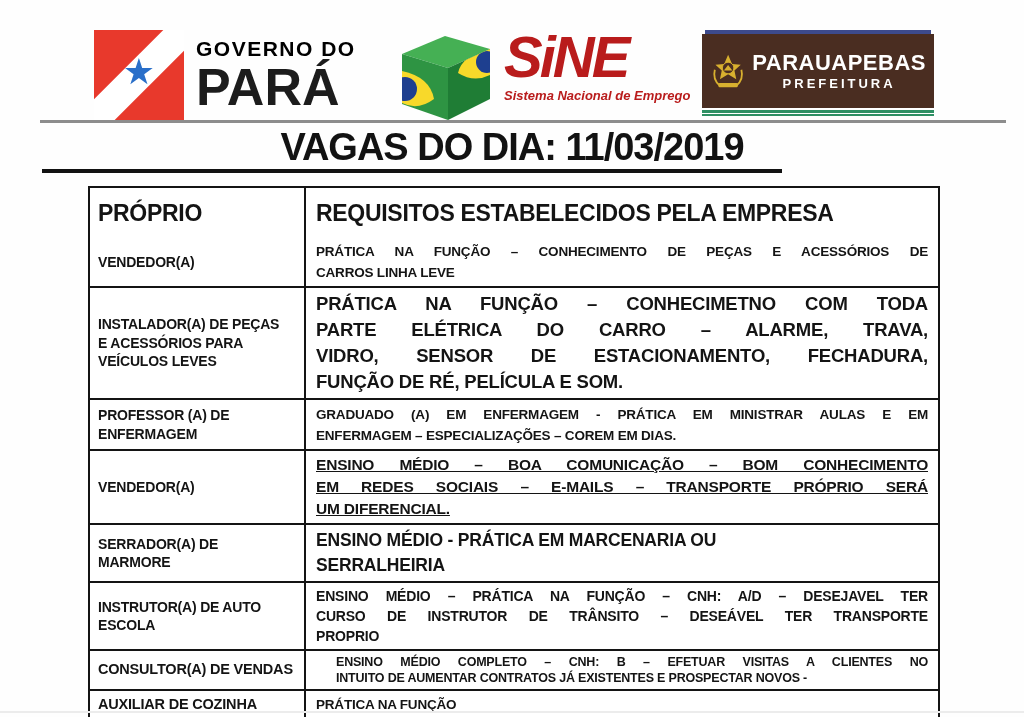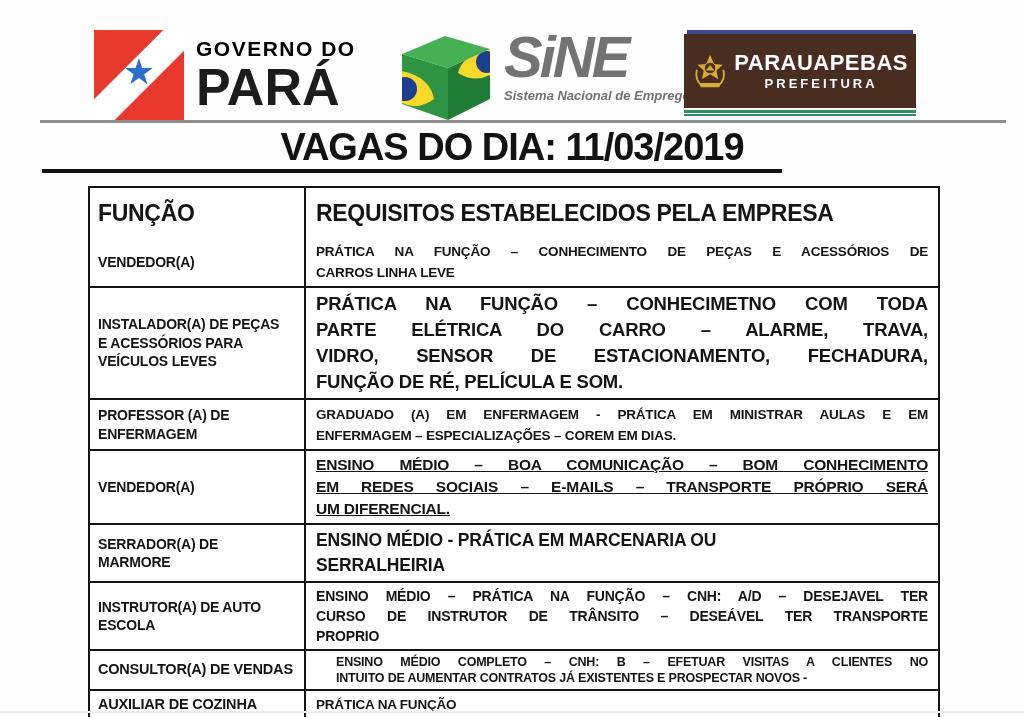--- a/index.html
+++ b/index.html
@@ -11,25 +11,25 @@
   .flag{position:relative;width:90px;height:90px;background:#fff;}
   .flag .red-top{position:absolute;inset:0;background:#e8392c;clip-path:polygon(0 0,77% 0,0 77%);}
   .flag .red-bot{position:absolute;inset:0;background:#e8392c;clip-path:polygon(100% 23%,100% 100%,23% 100%);}
   .flag .star{position:absolute;left:50%;top:50%;transform:translate(-50%,-58%);
               color:#2a6fc9;font-size:36px;line-height:1;}
   .para-text{line-height:1;}
   .para-line1{font-size:21px;font-weight:bold;letter-spacing:1.5px;color:#000000;}
   .para-line2{font-size:52px;font-weight:bold;letter-spacing:0;color:#1c1c1c;margin-top:2px;}
 
   .sine-logo{position:absolute;left:396px;top:27px;display:flex;align-items:flex-start;}
-  .sine-text{margin-left:8px;color:#737373;font-style:italic;}
+  .sine-text{margin-left:8px;color:#b91c1c;font-style:italic;}
   .sine-word{font-size:58px;font-weight:bold;letter-spacing:-3px;line-height:1.05;}
   .sine-sub{font-size:13px;font-weight:bold;margin-top:0;letter-spacing:0;}
 
-  .ppb-logo{position:absolute;left:684px;top:30px;width:232px;}
+  .ppb-logo{position:absolute;left:702px;top:30px;width:232px;}
   .ppb-navy{height:4px;background:#3d4a8c;margin:0 3px;}
   .ppb-body{background:#4a2d21;height:74px;display:flex;align-items:center;padding:0 8px;gap:6px;}
   .ppb-text{flex:1;text-align:center;color:#ffffff;line-height:1.1;}
   .ppb-name{font-size:22px;font-weight:bold;letter-spacing:0.5px;}
   .ppb-sub{font-size:13px;font-weight:bold;letter-spacing:3px;margin-top:2px;}
   .ppb-gap{height:2px;background:#fff;}
   .ppb-green{height:3px;background:#2e8f63;}
   .ppb-gap2{height:1px;background:#fff;}
   .ppb-green2{height:2px;background:#2e8f63;}
 
@@ -139,21 +139,21 @@
     <div class="ppb-green2"></div>
   </div>
 
   <div class="rule"></div>
 
   <div class="title">VAGAS DO DIA: 11/03/2019</div>
   <div class="title-underline"></div>
 
   <div class="vtable">
     <div class="trow head">
-      <div class="cf">FUNÇÃO</div>
+      <div class="cf">PRÓPRIO</div>
       <div class="cr">
         <div class="req-line">REQUISITOS ESTABELECIDOS PELA EMPRESA</div>
       </div>
     </div>
     <div>
         <div class="trow row-1">
     <div class="cf">VENDEDOR(A)</div>
     <div class="cr">
             <div class="req-line">PRÁTICA NA FUNÇÃO – CONHECIMENTO DE PEÇAS E ACESSÓRIOS DE</div>
             <div class="req-line">CARROS LINHA LEVE</div>

